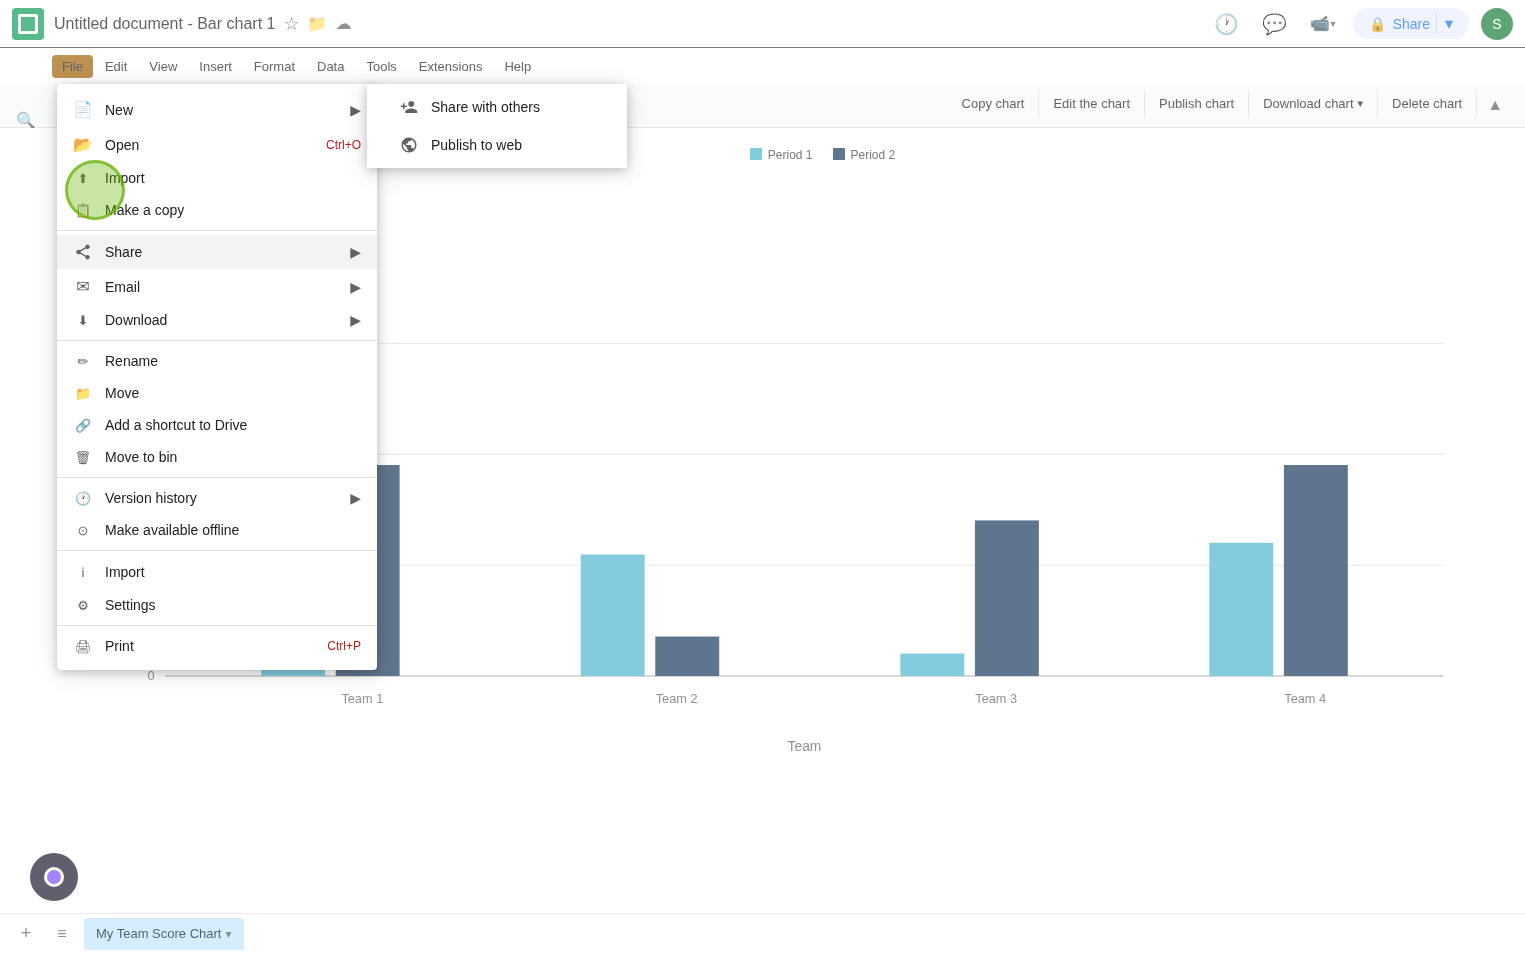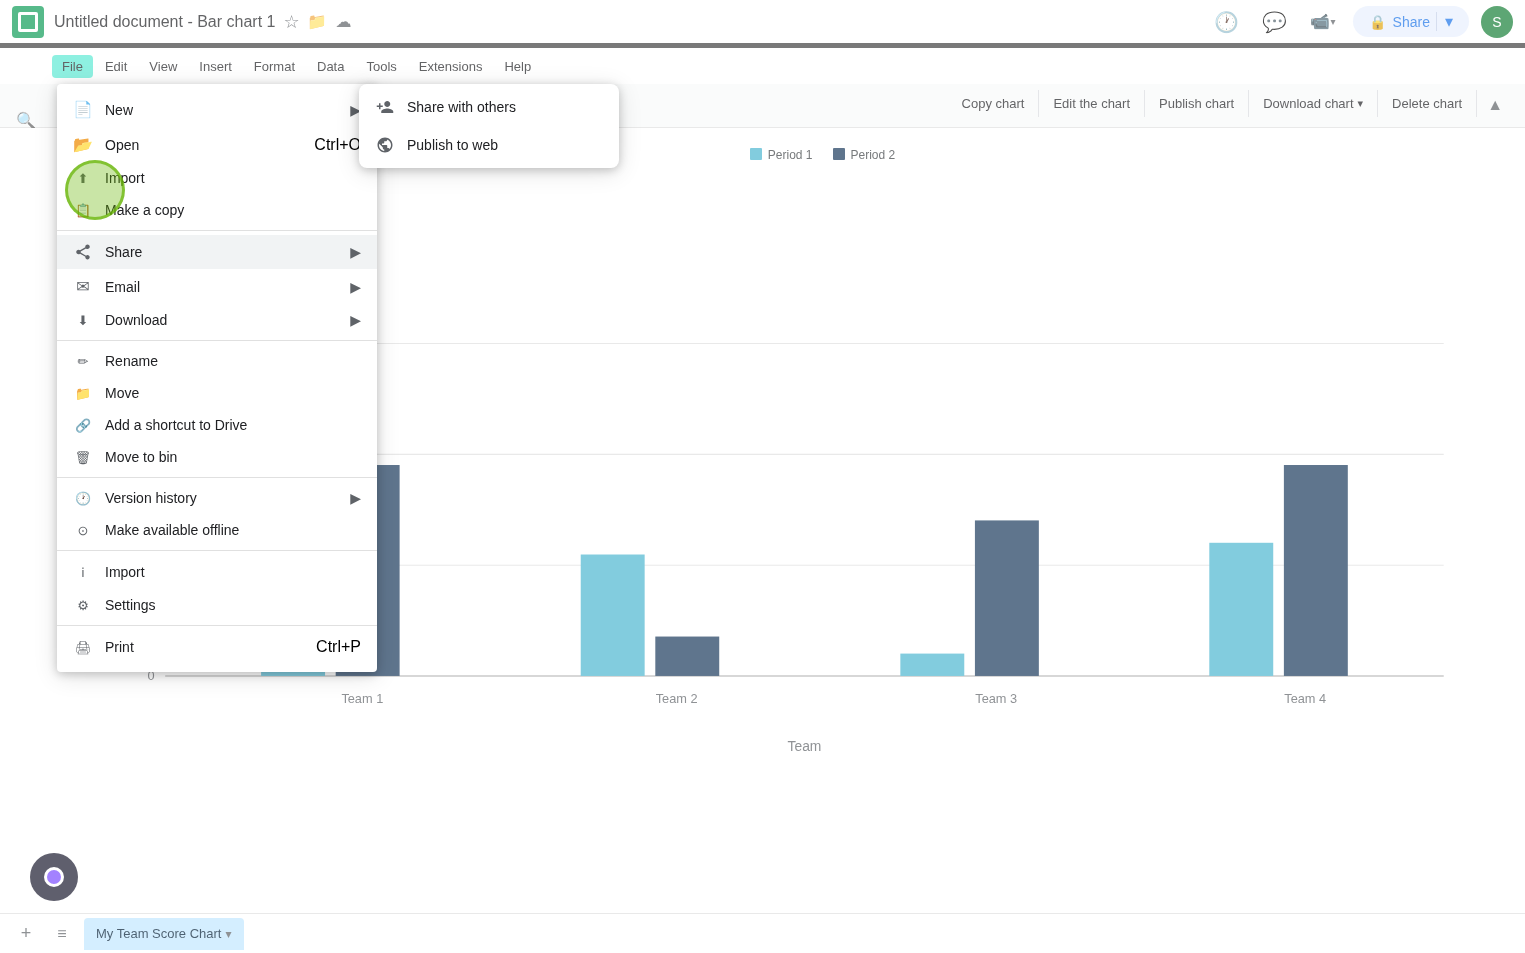--- a/index.html
+++ b/index.html
@@ -5,21 +5,21 @@
     * { margin: 0; padding: 0; box-sizing: border-box; }
     body { font-family: 'Google Sans', Arial, sans-serif; background: #fff; width: 1525px; height: 953px; overflow: hidden; position: relative; }
 
     
     .top-bar {
       display: flex;
       align-items: center;
       padding: 6px 12px;
       height: 48px;
       background: #fff;
-      border-bottom: 5px solid #404040;
+      border-bottom: 1px solid #404040;
     }
     .app-icon {
       width: 32px; height: 32px;
       background: #0f9d58;
       border-radius: 4px;
       display: flex; align-items: center; justify-content: center;
       margin-right: 10px;
       flex-shrink: 0;
     }
     .app-icon-inner {
@@ -103,21 +103,21 @@
       margin-left: 44px;
     }
     .menu-item {
       padding: 4px 10px;
       font-size: 13px;
       color: #202124;
       cursor: pointer;
       border-radius: 4px;
     }
     .menu-item:hover, .menu-item.active { background: #f1f3f4; }
-    .menu-item.active { background: #5eead4; }
+    .menu-item.active { background: #a16207; }
 
     
     .chart-toolbar {
       display: flex;
       align-items: flex-start;
       justify-content: flex-end;
       padding: 6px 12px;
       border-bottom: 1px solid #e0e0e0;
       height: 44px;
       background: #f8f9fa;
@@ -266,39 +266,39 @@
     .menu-row.active-menu { background: #f1f3f4; }
     .menu-row-icon {
       width: 20px;
       display: flex; align-items: center; justify-content: center;
       font-size: 16px;
       color: #5f6368;
       flex-shrink: 0;
     }
     .menu-row-label { flex: 1; }
     .menu-row-shortcut {
-      color: #000000;
-      font-size: 16px;
+      color: #b91c1c;
+      font-size: 12px;
     }
     .menu-row-arrow {
       color: #5f6368;
       font-size: 14px;
     }
 
     
     .share-submenu {
       position: absolute;
       top: 84px;
-      left: 359px;
+      left: 367px;
       width: 260px;
       background: #fff;
-      border-radius: 8px;
+      border-radius: 0;
       box-shadow: 0 2px 10px rgba(0,0,0,0.2), 0 4px 24px rgba(0,0,0,0.12);
       z-index: 101;
-      padding: 4px 0;
+      padding: 4px 16px;
     }
     .submenu-row {
       display: flex;
       align-items: center;
       padding: 10px 16px;
       cursor: pointer;
       font-size: 14px;
       color: #202124;
       gap: 12px;
     }

